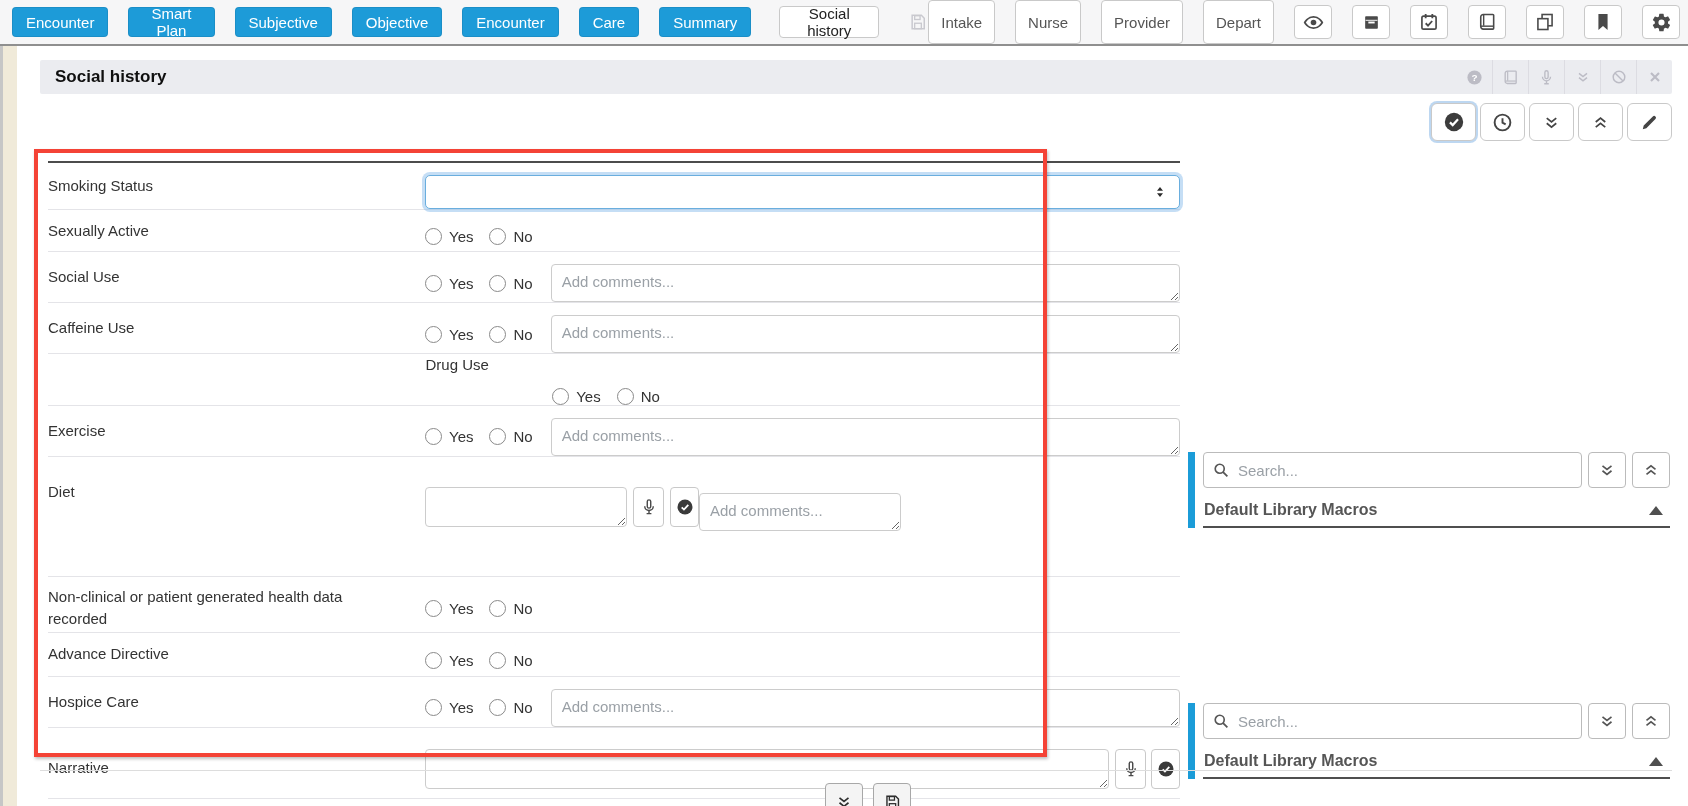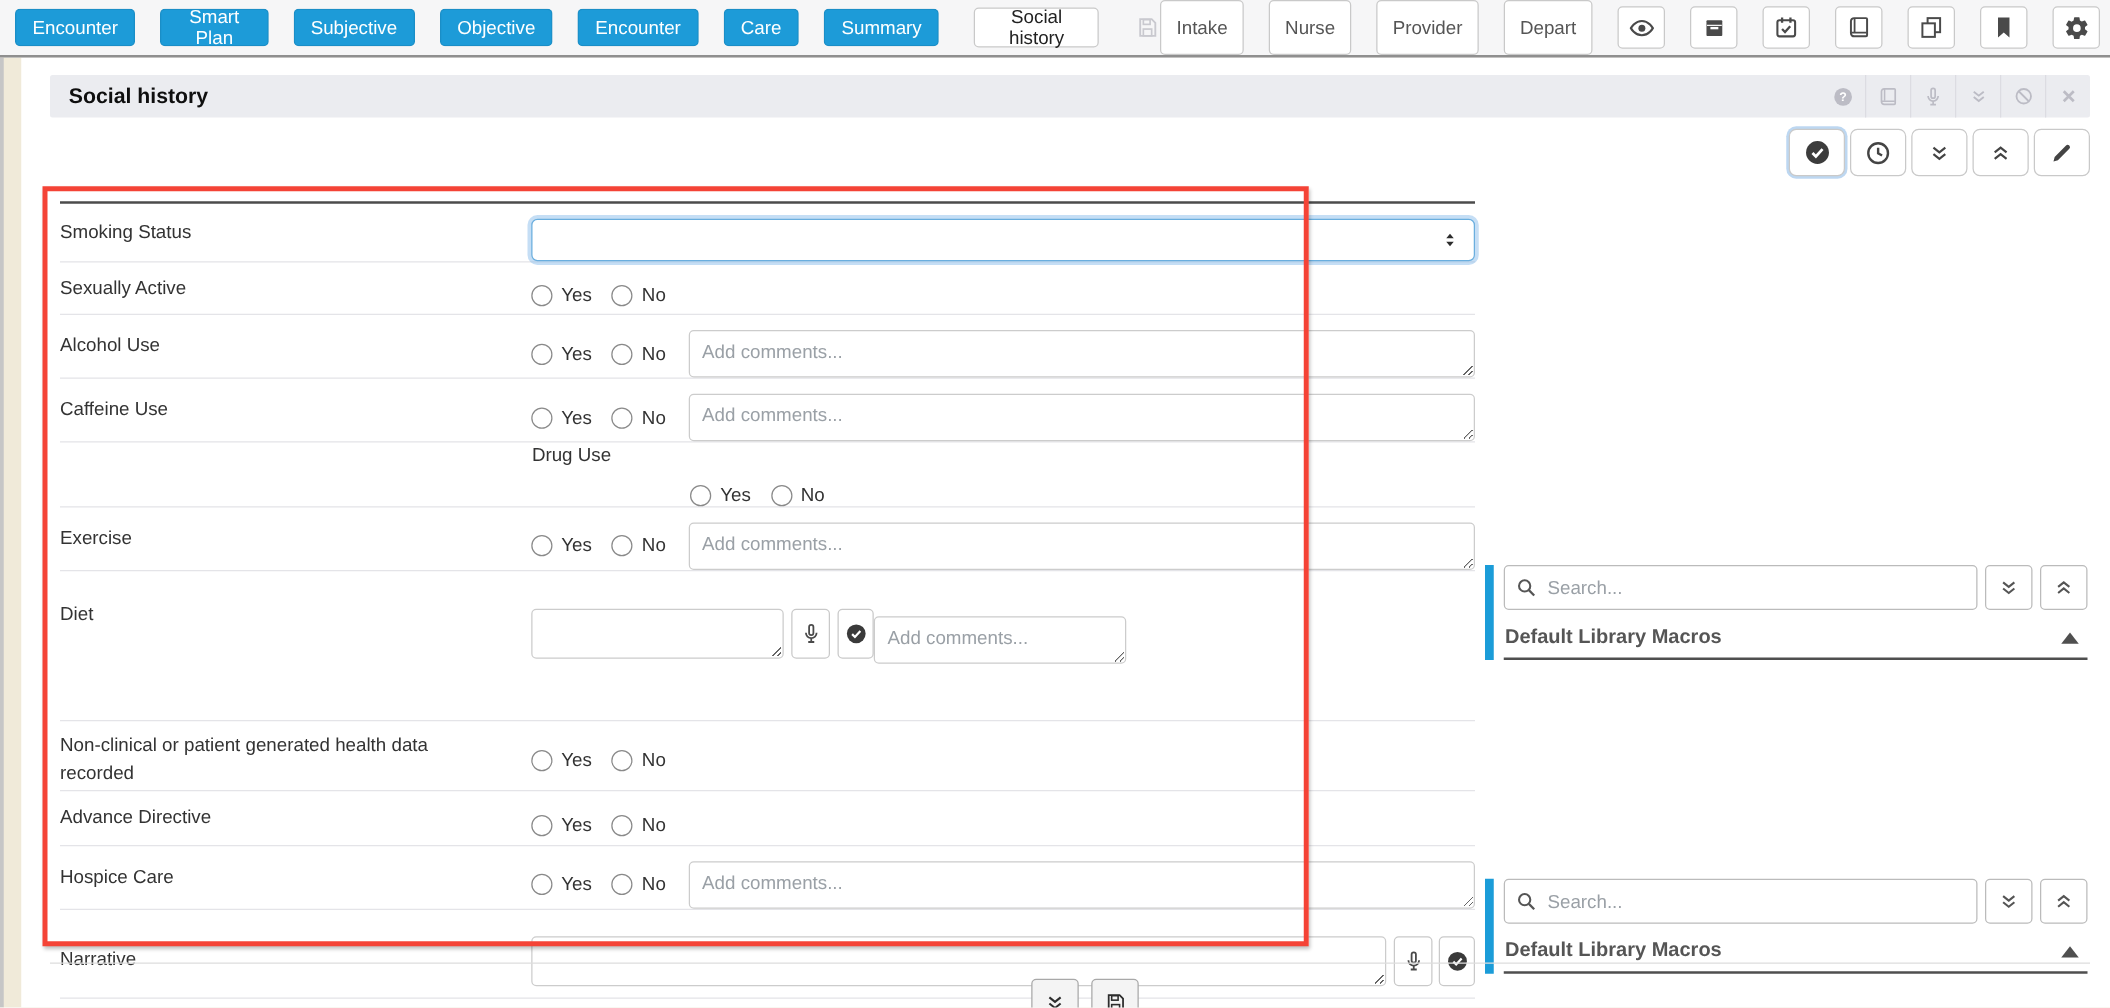--- a/index.html
+++ b/index.html
@@ -427,21 +427,21 @@
         <span class="rgroup">
           <span class="radio"></span>
             <span class="rlab">Yes</span>
           <span class="radio"></span>
             <span class="rlab">No</span>
         </span>
       </div>
     </div>
 
     <div class="row r3">
-      <span class="lbl">Alcohol Use</span>
+      <span class="lbl">Social Use</span>
       <div class="ctl">
         <span class="rgroup">
           <span class="radio"></span>
             <span class="rlab">Yes</span>
           <span class="radio"></span>
             <span class="rlab">No</span>
         </span>
         <textarea class="cmt" rows="1" placeholder="Add comments..." style=""></textarea>
       </div>
     </div>

